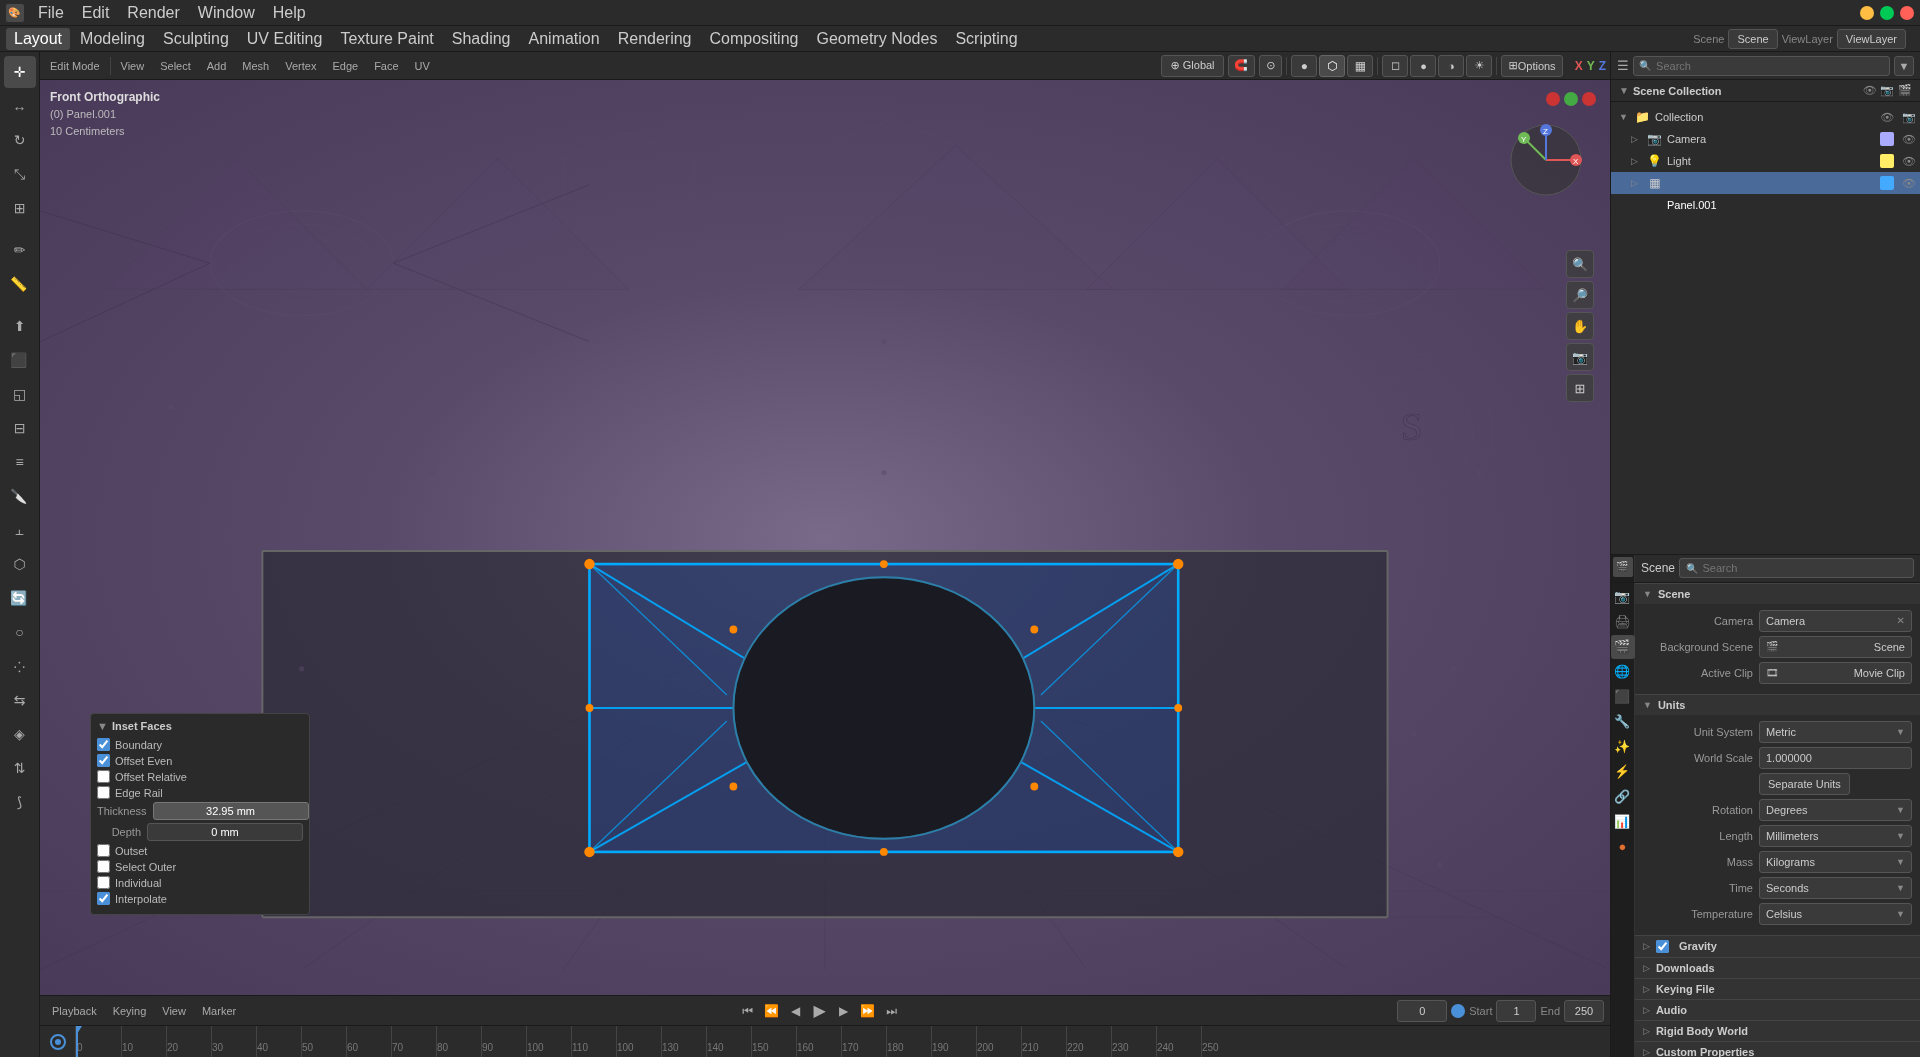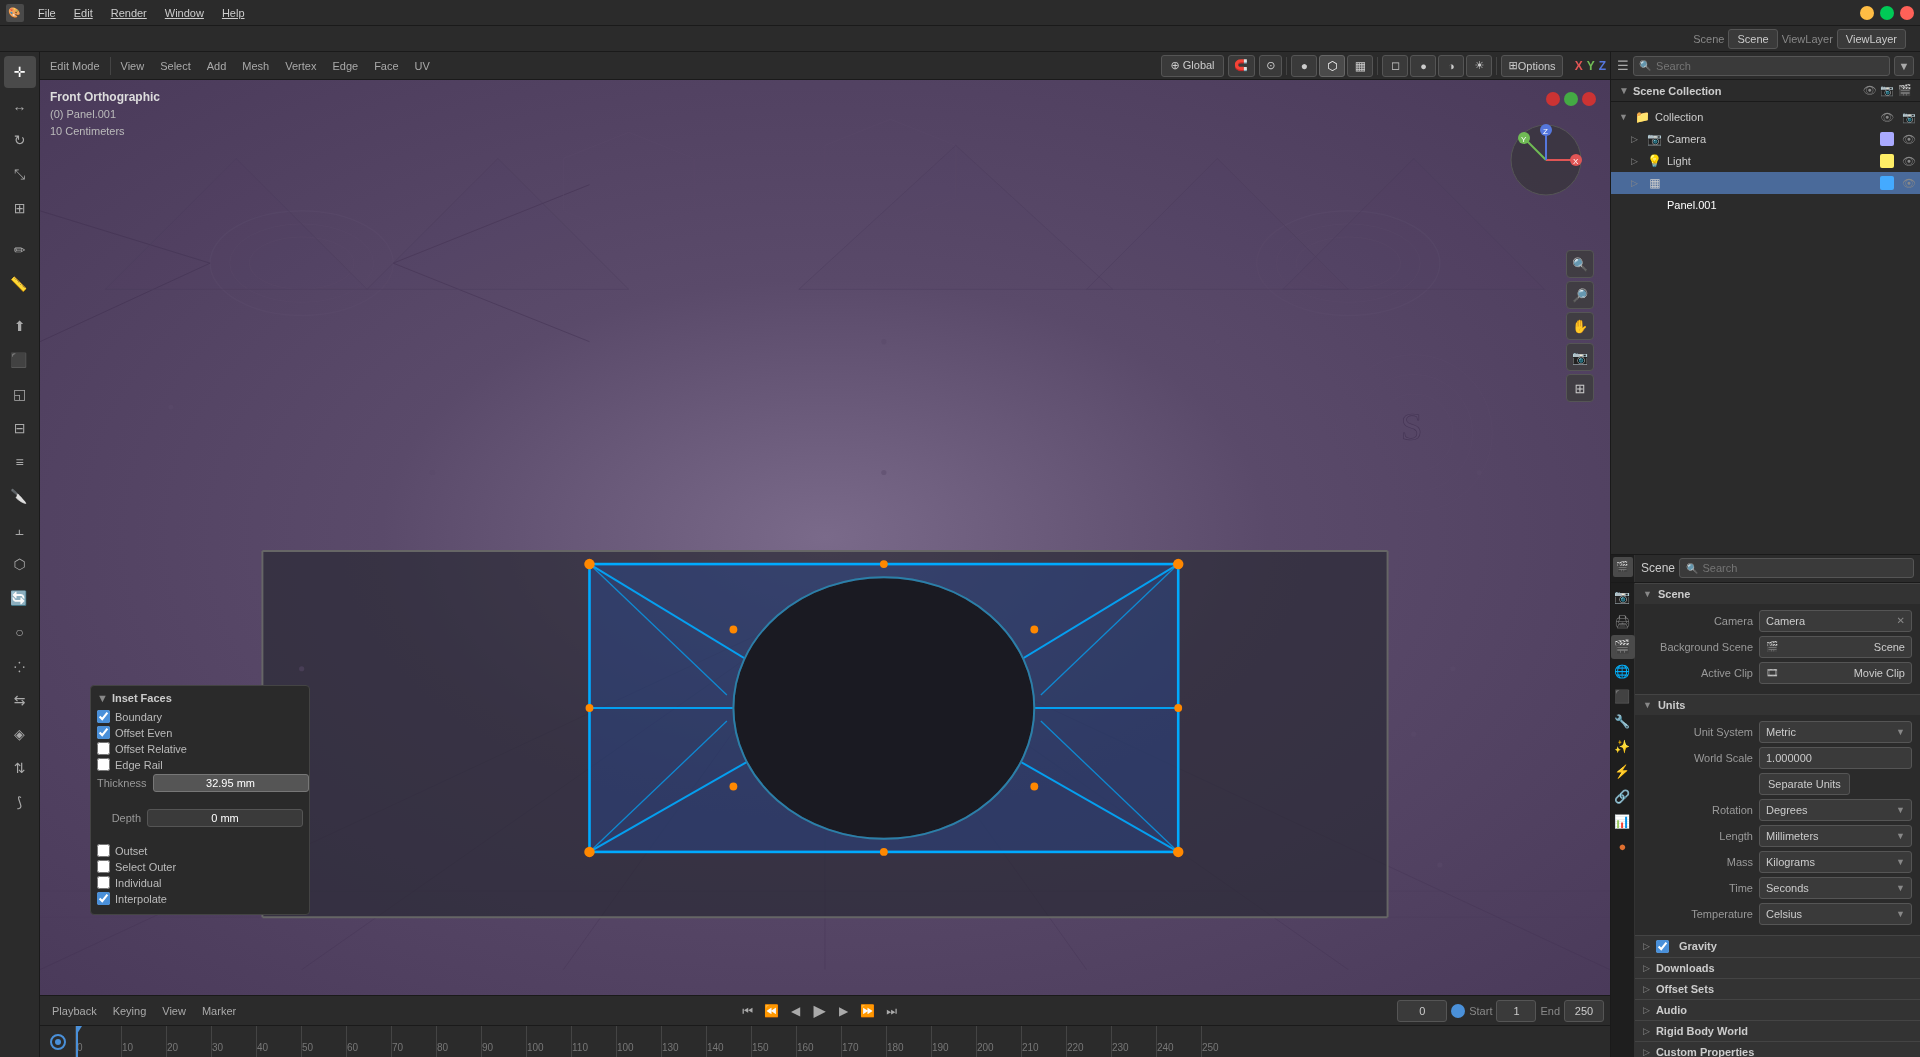--- a/index.html
+++ b/index.html
@@ -37,23 +37,22 @@
     }
     .window-title {
       font-size: 11px;
       color: #aaa;
       flex: 1;
     }
     .top-menu-item {
       padding: 2px 8px;
       cursor: pointer;
       border-radius: 3px;
-      font-size: 11px;
+      font-size: 16px;
       color: #ccc;
-      text-decoration: underline;
     }
     .window-controls {
       display: flex; gap: 6px; align-items: center;
     }
     .win-btn {
       width: 14px; height: 14px;
       border-radius: 50%;
       cursor: pointer;
     }
     .win-min { background: #ffbd44; }
@@ -150,21 +149,21 @@
       gap: 5px;
     }
     .panel-row input[type="checkbox"] {
       width: 13px; height: 13px;
       accent-color: #4a90d9;
     }
     .panel-row label { color: #bbb; cursor: pointer; }
     .panel-input-row {
       display: flex;
       align-items: center;
-      margin-bottom: 17px;
+      margin-bottom: 3px;
     }
     .field-label {
       width: 70px;
       text-align: right;
       margin-right: 6px;
       color: #999;
     }
     .field-value {
       flex: 1;
       background: #3a3a3a;
@@ -409,20 +408,33 @@
     <div class="top-menu-item">Help</div>
     <div style="flex:1"></div>
     <div class="window-controls">
       <div class="win-btn win-min"></div>
       <div class="win-btn win-max"></div>
       <div class="win-btn win-close"></div>
     </div>
   </div>
 
   <div style="height:26px; background:#2b2b2b; display:flex; align-items:center; padding:0 6px; gap:2px; border-bottom:1px solid #1a1a1a;">
+    <div style="display:flex;align-items:center;gap:2px;">
+      <div class="top-menu-item" style="background:#4a4a4a;color:#fff;">Layout</div>
+      <div class="top-menu-item">Modeling</div>
+      <div class="top-menu-item">Sculpting</div>
+      <div class="top-menu-item">UV Editing</div>
+      <div class="top-menu-item">Texture Paint</div>
+      <div class="top-menu-item">Shading</div>
+      <div class="top-menu-item">Animation</div>
+      <div class="top-menu-item">Rendering</div>
+      <div class="top-menu-item">Compositing</div>
+      <div class="top-menu-item">Geometry Nodes</div>
+      <div class="top-menu-item">Scripting</div>
+    </div>
     <div style="flex:1"></div>
     <div style="display:flex;align-items:center;gap:4px; margin-right:8px;">
       <span style="color:#888;font-size:11px;">Scene</span>
       <div style="background:#3a3a3a;border:1px solid #555;border-radius:3px;padding:0 8px;height:20px;display:flex;align-items:center;color:#ccc;font-size:11px;">Scene</div>
       <span style="color:#888;font-size:11px;">ViewLayer</span>
       <div style="background:#3a3a3a;border:1px solid #555;border-radius:3px;padding:0 8px;height:20px;display:flex;align-items:center;color:#ccc;font-size:11px;">ViewLayer</div>
     </div>
   </div>
 
   <div id="content-area">
@@ -940,21 +952,21 @@
               <span class="section-label">Gravity</span>
             </div>
 
             <div class="section-header">
               <span class="section-arrow">▷</span>
               <span class="section-label">Downloads</span>
             </div>
 
             <div class="section-header">
               <span class="section-arrow">▷</span>
-              <span class="section-label">Offset Sets</span>
+              <span class="section-label">Keying File</span>
             </div>
 
             <div class="section-header">
               <span class="section-arrow">▷</span>
               <span class="section-label">Audio</span>
             </div>
 
             <div class="section-header">
               <span class="section-arrow">▷</span>
               <span class="section-label">Rigid Body World</span>

